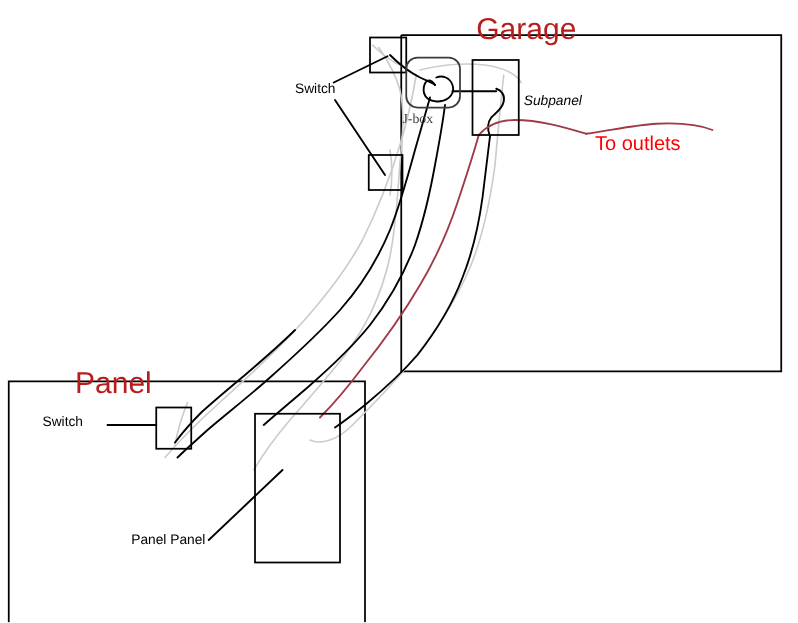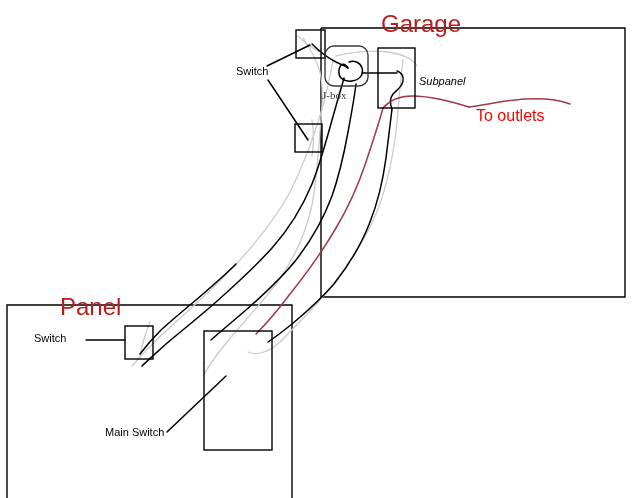--- a/index.html
+++ b/index.html
@@ -150,15 +150,15 @@
   <div class="lbl lbl-part" id="lbl-lights">Switch</div>
 
   <div class="lbl lbl-part" id="lbl-jbox">J-box</div>
 
   <div class="lbl lbl-part" id="lbl-subpanel">Subpanel</div>
 
   <div class="lbl lbl-red" id="lbl-outlets">To outlets</div>
 
   <div class="lbl lbl-part" id="lbl-switch">Switch</div>
 
-  <div class="lbl lbl-part" id="lbl-mainpanel">Main Switch</div>
+  <div class="lbl lbl-part" id="lbl-mainpanel">Panel Panel</div>
 
 </div>
 
 </body></html>

